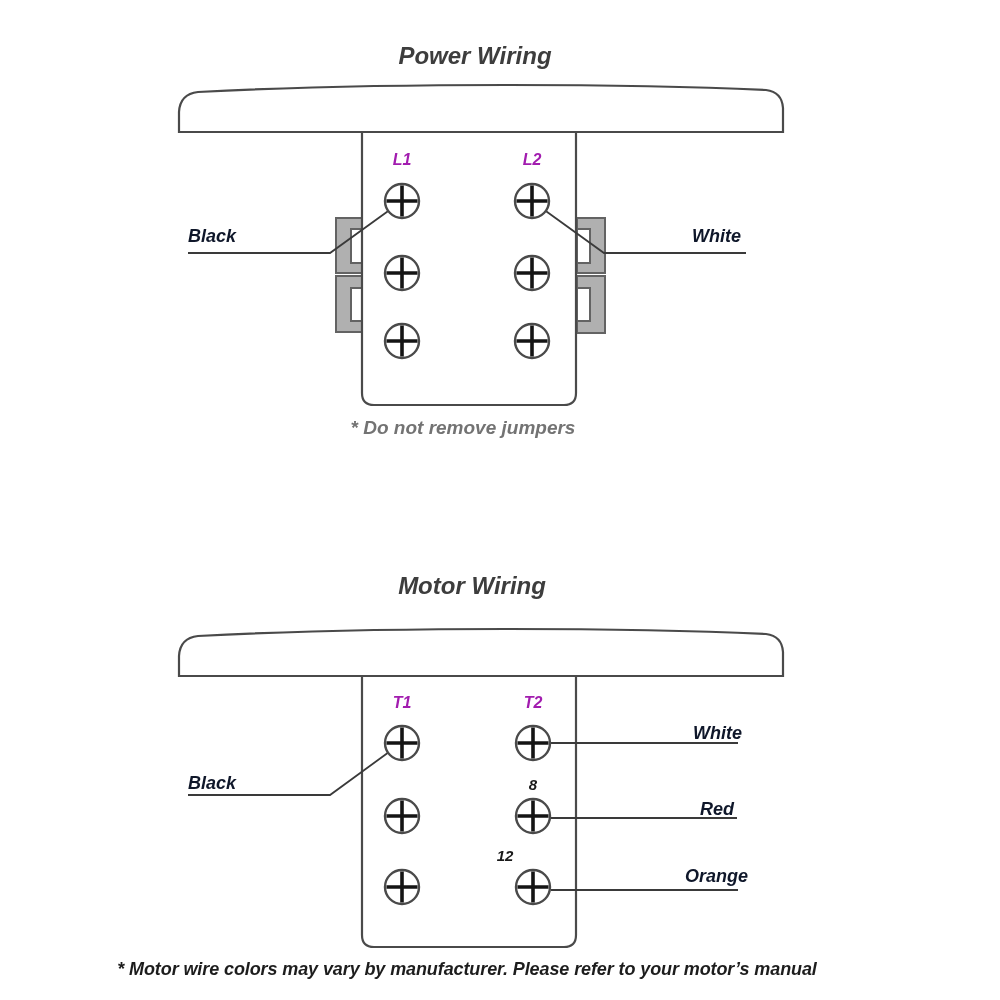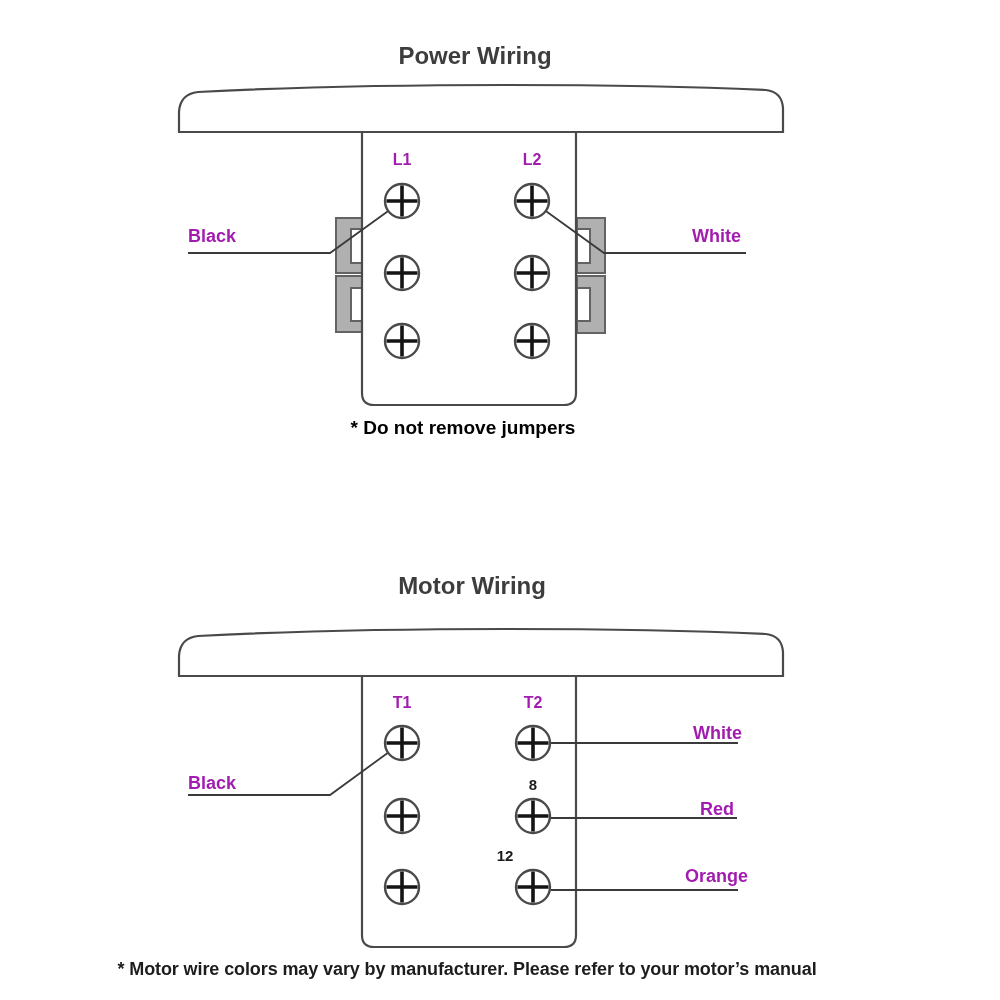--- a/index.html
+++ b/index.html
@@ -1,27 +1,27 @@
 <!DOCTYPE html>
 <html><head>
 <meta charset="utf-8">
 <style>
   html,body { margin:0; padding:0; background:#ffffff; }
   #canvas {
     position:relative; width:1000px; height:1000px; background:#ffffff;
-    font-family:"Liberation Sans", sans-serif; overflow:hidden;
+    font-family:"Liberation Sans", sans-serif; overflow:hidden;font-style:italic;
   }
   #lineart { position:absolute; left:0; top:0; width:1000px; height:1000px; }
   .label { position:absolute; color:#1f1f1f; white-space:nowrap; }
   .title { font-size:24px; font-weight:600; color:#3d3d3d; transform:translateX(-50%); }
-  .wire-label { font-size:18px; font-weight:700; color:#a21caf; }
+  .wire-label { font-size:18px; font-weight:700; color:#0f172a; }
   .wire-label.right-align { text-align:right; }
   .terminal-label { font-size:16px; font-weight:700; color:#a21caf; transform:translateX(-50%); }
   .terminal-number { font-size:15px; font-weight:700; color:#1a1a1a; transform:translateX(-50%); }
-  .note-power { font-size:19px; font-weight:600; color:#000000; transform:translateX(-50%); }
+  .note-power { font-size:19px; font-weight:600; color:#737373; transform:translateX(-50%); }
   .note-motor { font-size:18px; font-weight:700; color:#1d1d1d; transform:translateX(-50%); letter-spacing:-0.1px; }
 
   .outline { fill:#ffffff; stroke:#4a4a4a; stroke-width:2.2; }
   .screw-circle { fill:#ffffff; stroke:#4a4a4a; stroke-width:2.4; }
   .screw-cross { stroke:#141414; stroke-width:3.6; fill:none; stroke-linecap:butt; }
   .jumper-outer { fill:#b0b0b0; stroke:#636363; stroke-width:2; }
   .jumper-notch { fill:#ffffff; stroke:#636363; stroke-width:2; }
   .wire { stroke:#3a3a3a; stroke-width:1.8; fill:none; }
 </style>
 </head>

